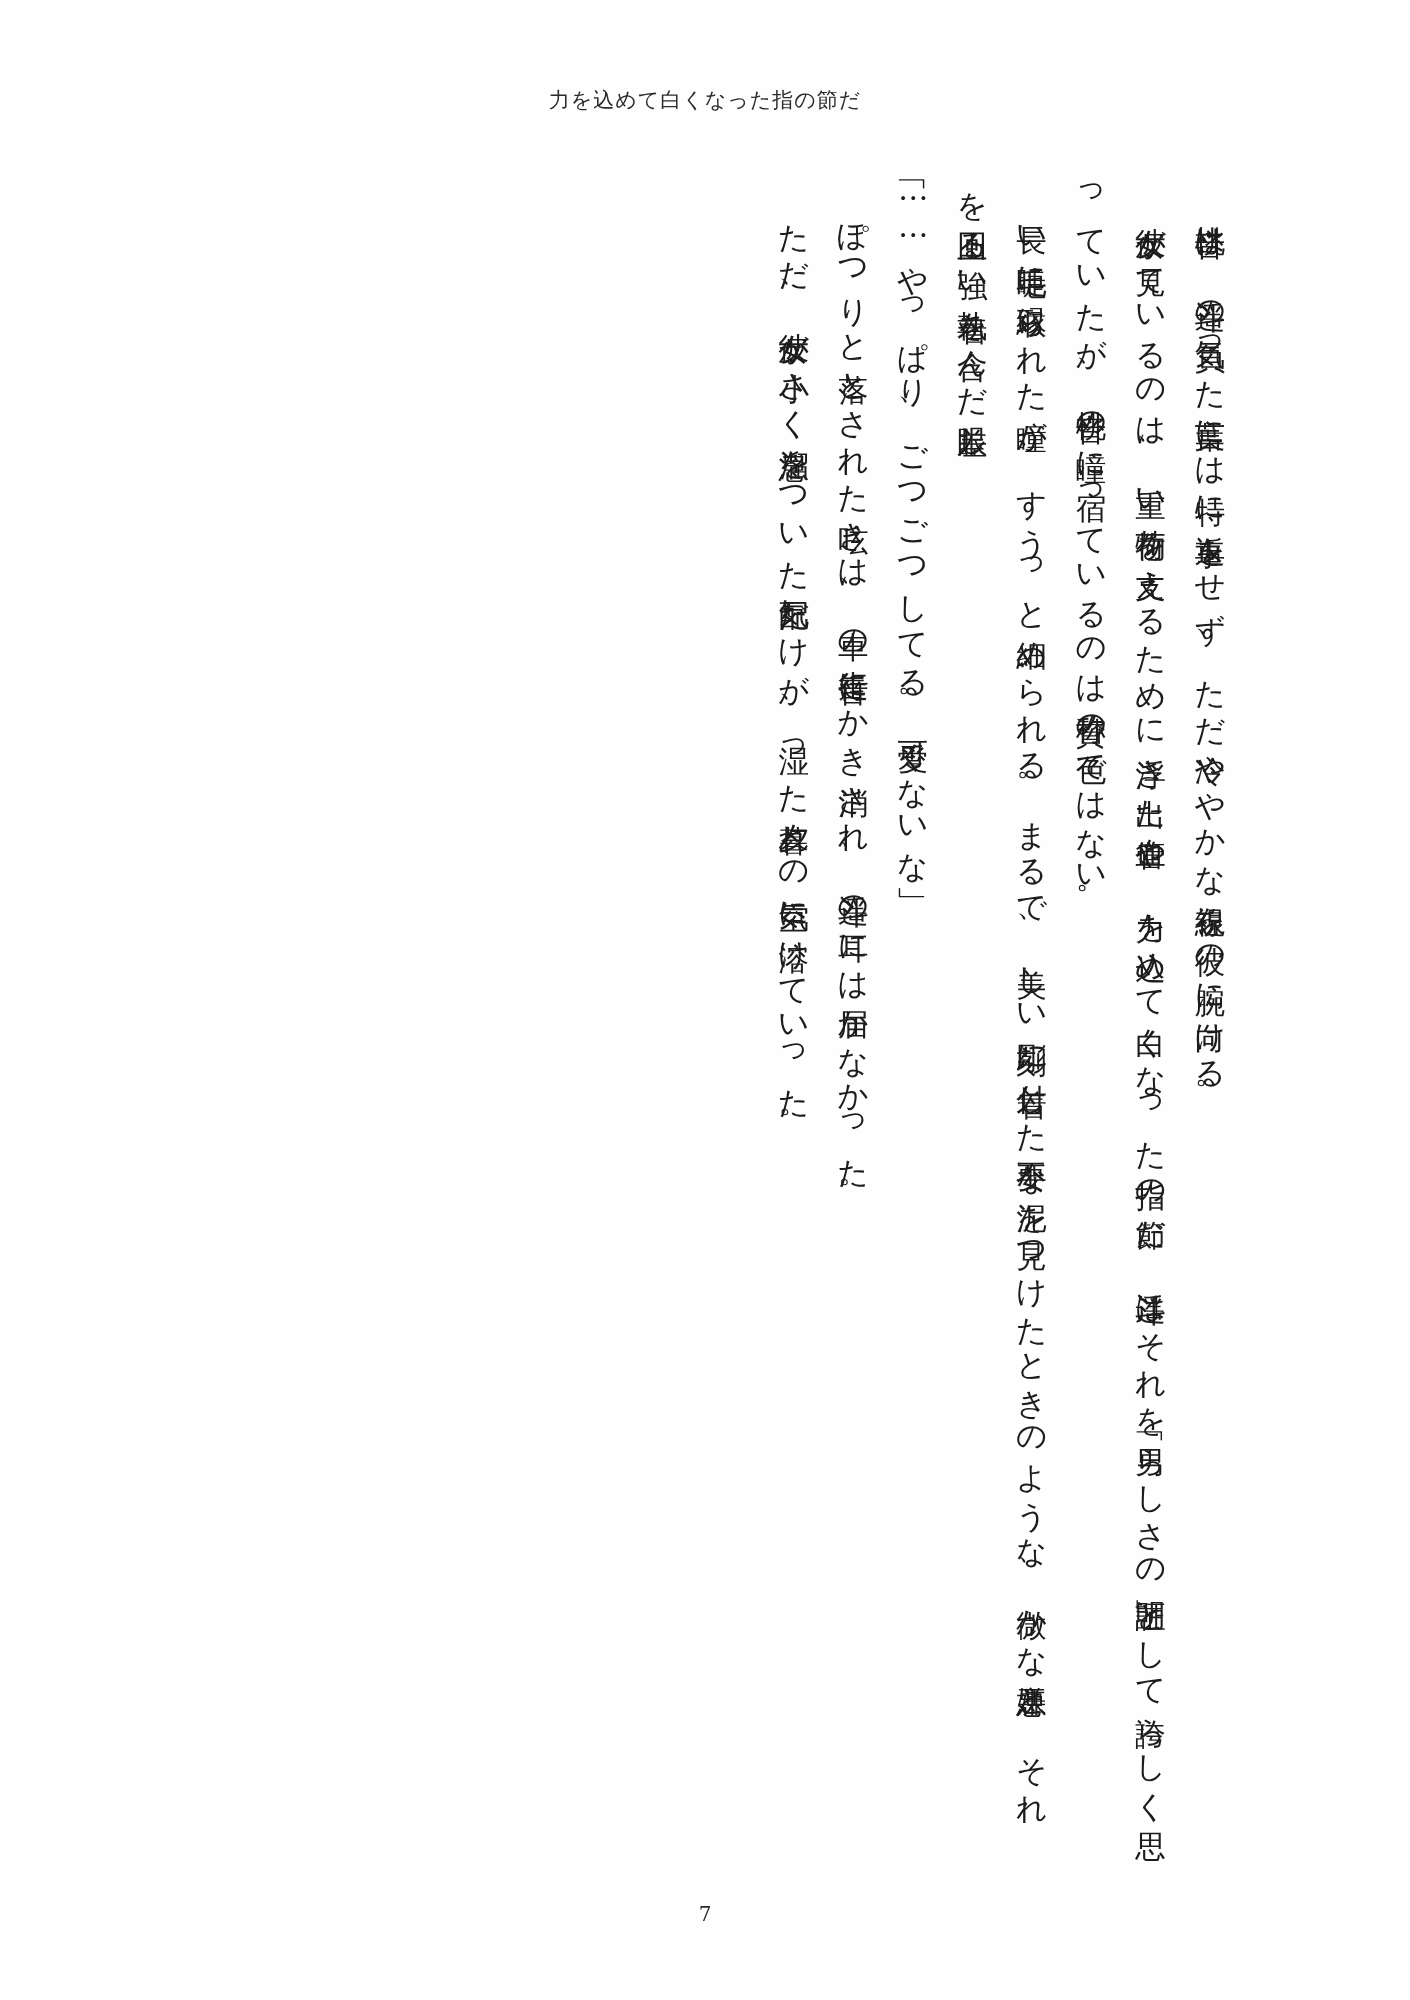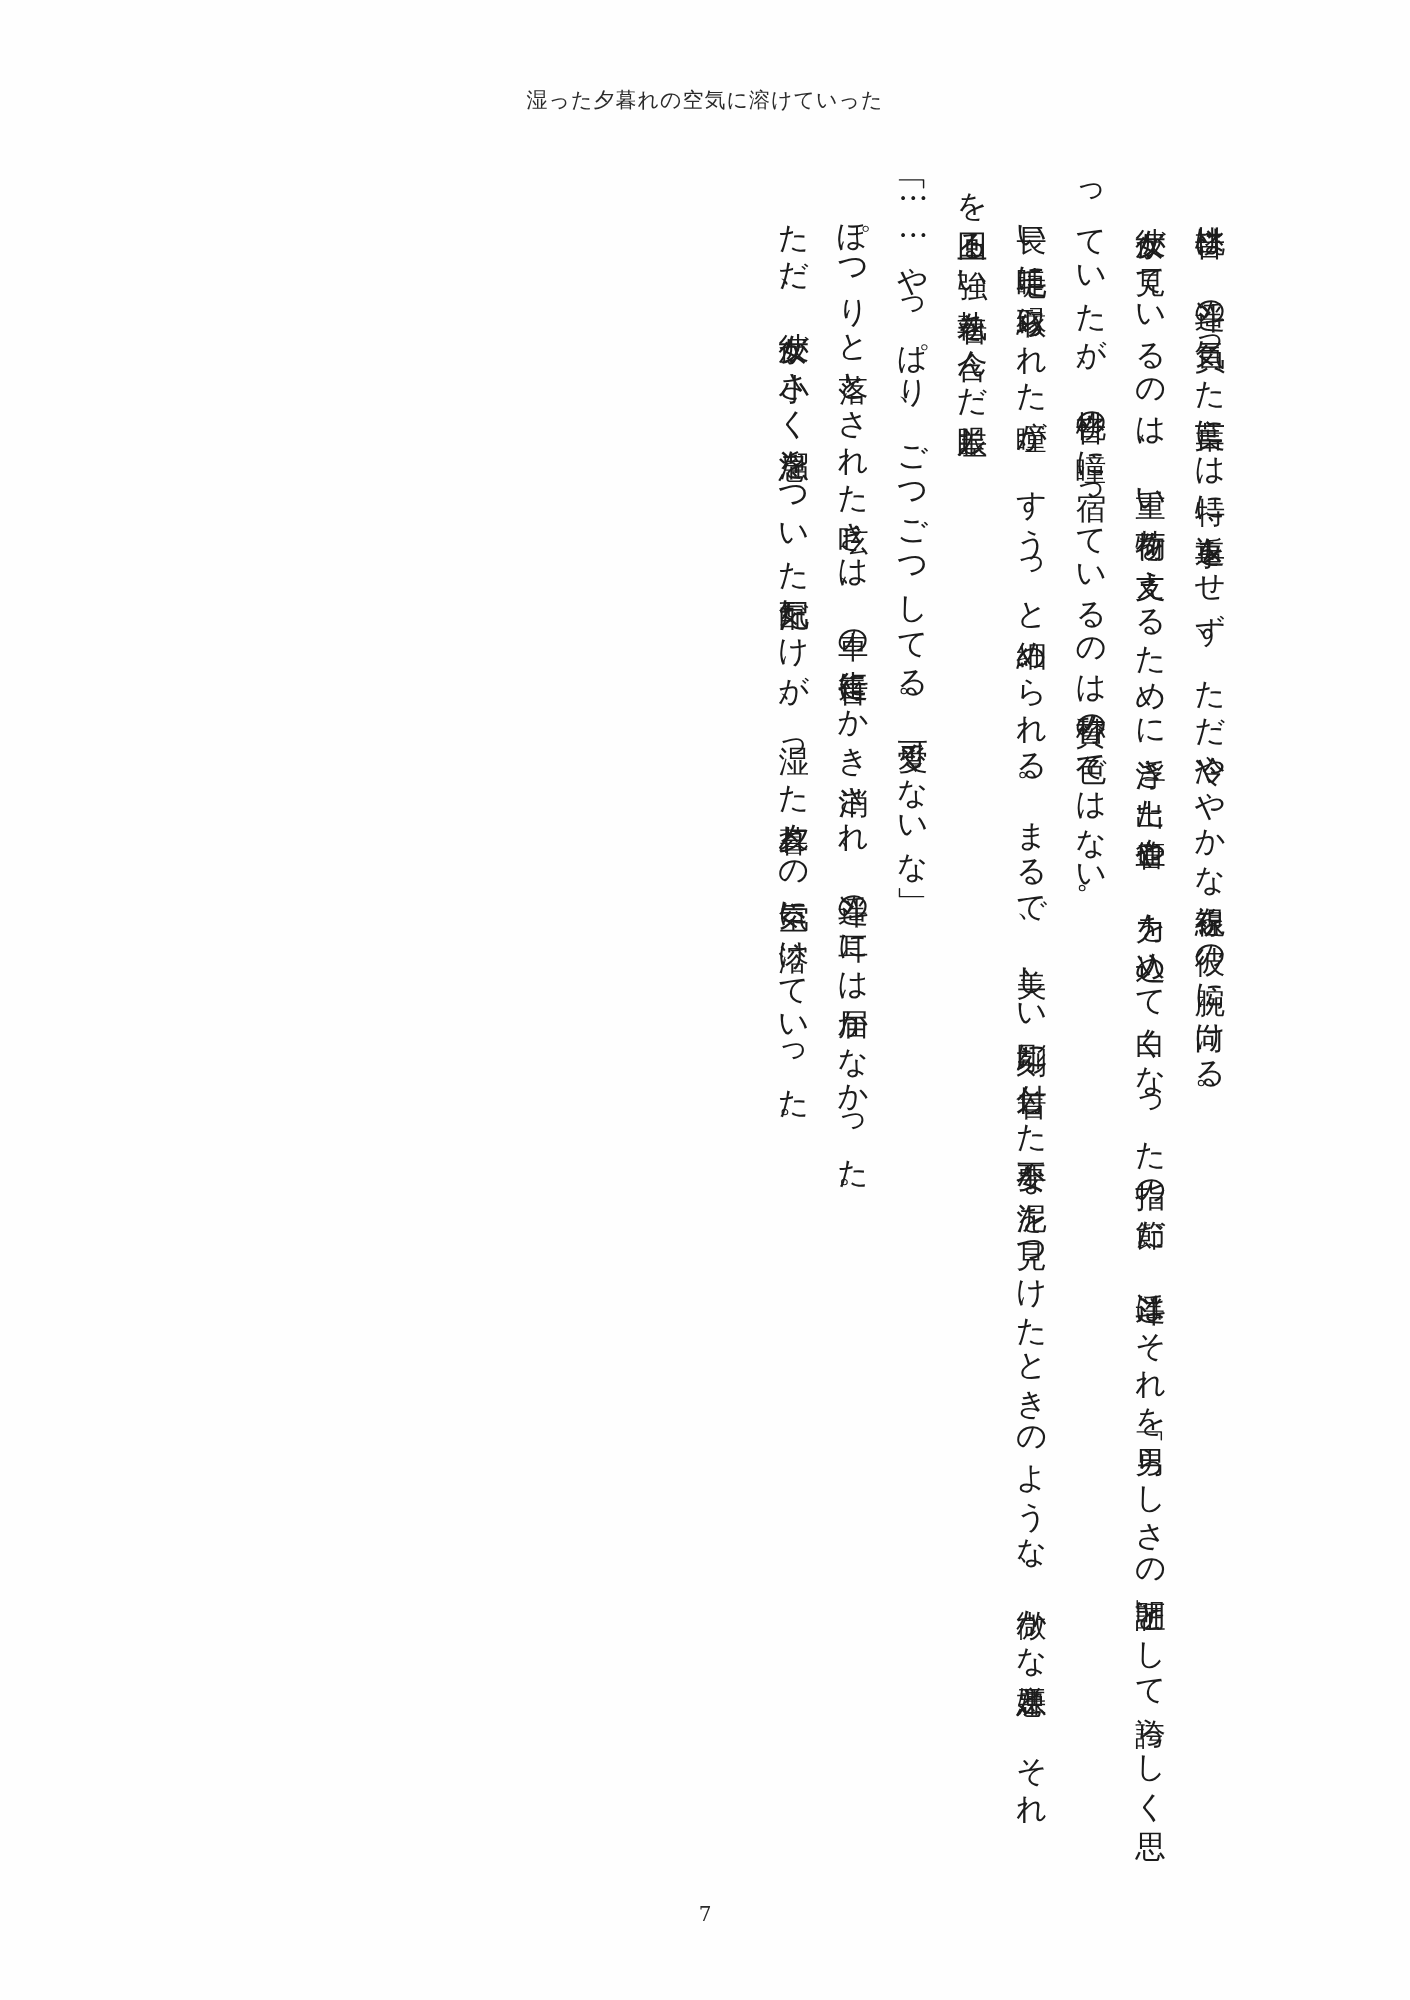--- a/index.html
+++ b/index.html
@@ -65,21 +65,21 @@
     white-space: pre-wrap;
     text-align: justify;
     margin-left: 0;
   }
 </style>
 </head>
 <body>
 
 <div class="page">
 
-  <div class="header-title">湿った夕暮れの空気に溶けていった</div>
+  <div class="header-title">力を込めて白くなった指の節だ</div>
 
   <div class="body-area">
     <div class="vcol">　桃音は、遥斗の気負った言葉には特に返事をせず、ただ冷ややかな視線を彼の腕に向ける。</div>
     <div class="vcol">　彼女が見ているのは、重い荷物を支えるために浮き出た血管や、力を込めて白くなった指の節だ。遥斗はそれを「男らしさの証明」として誇らしく思っていたが、桃音の瞳に宿っているのは称賛の色ではない。</div>
     <div class="vcol">　長い睫毛に縁取られた瞳が、すうっと細められる。まるで、美しい彫刻に付着した不要な泥を見つけたときのような、微かな嫌悪と、それを上回る強い執着を含んだ眼差し。</div>
     <div class="vcol">「……やっぱり、ごつごつしてる。可愛くないな」</div>
     <div class="vcol">　ぽつりと落とされた呟きは、車の走行音にかき消され、遥斗の耳には届かなかった。</div>
     <div class="vcol">　ただ、彼女が小さく溜息をついた気配だけが、湿った夕暮れの空気に溶けていった。</div>
   </div>
 

